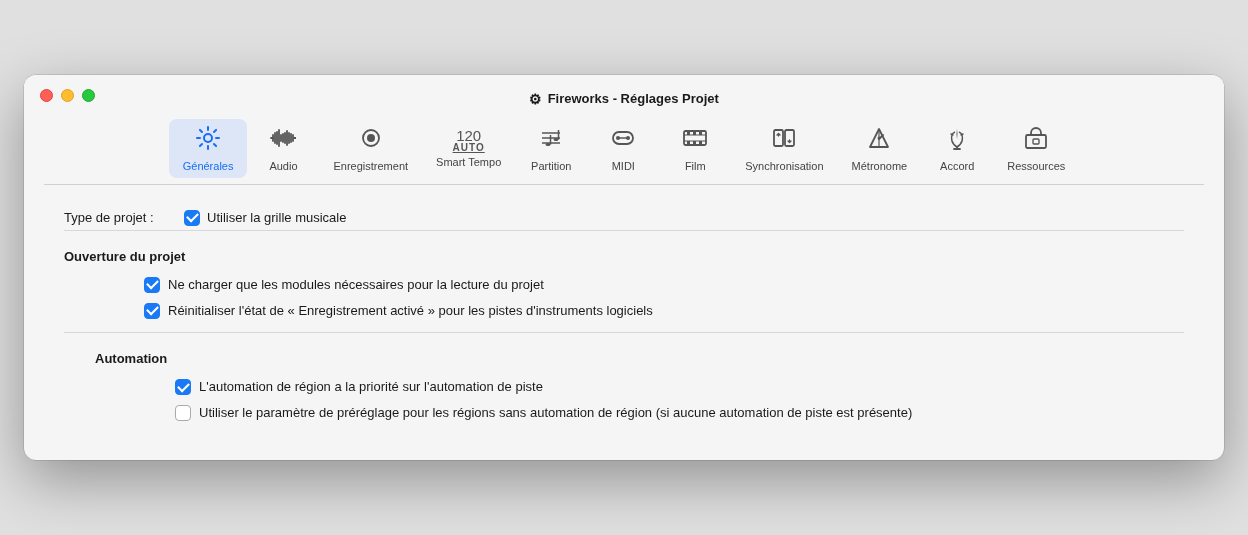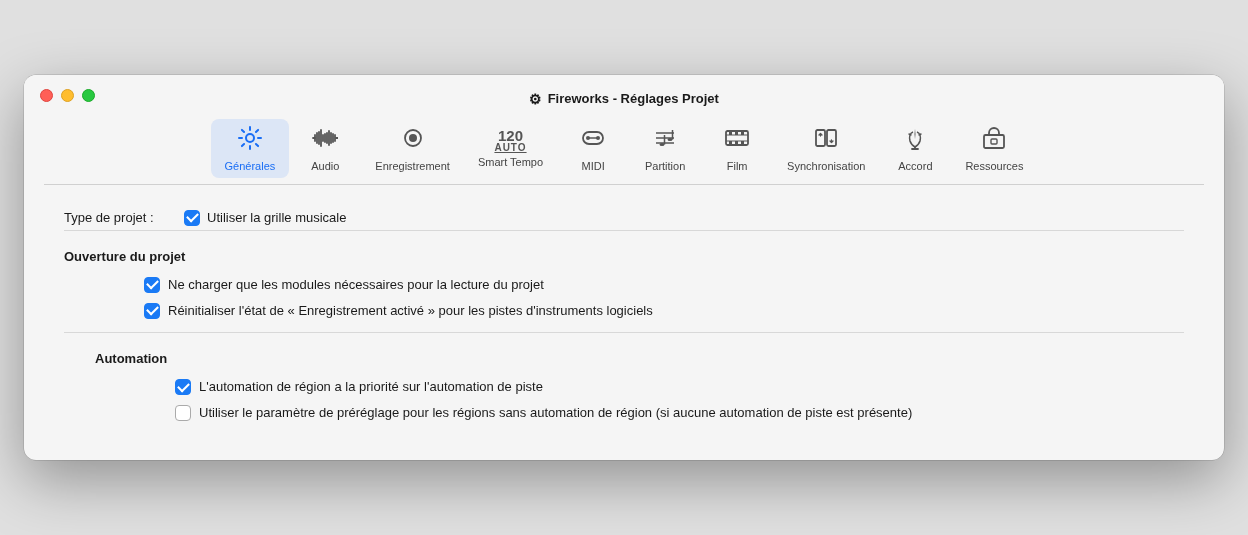--- a/index.html
+++ b/index.html
@@ -280,49 +280,49 @@
         <svg class="tb-svg" viewBox="0 0 26 26" fill="none" xmlns="http://www.w3.org/2000/svg">
           <circle cx="13" cy="13" r="8" stroke="#555" stroke-width="1.8"></circle>
           <circle cx="13" cy="13" r="4" fill="#555"></circle>
         </svg>
       </span>
       <span class="tb-label">Enregistrement</span>
     </div>
 
     <div class="toolbar-item tb-smart-tempo">
       <span class="tb-icon" style="display:flex;flex-direction:column;align-items:center;line-height:1;color:#555;font-size:13px;font-weight:700;">
-        <span style="font-size:15px;font-weight:700;">120</span>
+        <span style="font-size:15px;font-weight:400;">120</span>
         <span style="font-size:10px;font-weight:600;letter-spacing:1px;text-decoration:underline;">AUTO</span>
       </span>
       <span class="tb-label">Smart Tempo</span>
-    </div>
-
-    <div class="toolbar-item">
-      <span class="tb-icon">
-        <svg class="tb-svg" viewBox="0 0 26 26" fill="none" xmlns="http://www.w3.org/2000/svg">
-          <rect x="3" y="7" width="20" height="12" rx="6" stroke="#555" stroke-width="1.8"></rect>
-          <circle cx="8" cy="13" r="2" fill="#555"></circle>
-          <circle cx="18" cy="13" r="2" fill="#555"></circle>
-          <line x1="8" y1="13" x2="18" y2="13" stroke="#555" stroke-width="1.5"></line>
-        </svg>
-      </span>
-      <span class="tb-label">MIDI</span>
     </div>
 
     <div class="toolbar-item">
       <span class="tb-icon">
         <svg class="tb-svg" viewBox="0 0 26 26" fill="none" xmlns="http://www.w3.org/2000/svg">
           <path d="M4 8h18M4 13h18M4 18h18" stroke="#555" stroke-width="1.5"></path>
           <ellipse cx="10" cy="19.5" rx="2.5" ry="1.5" fill="#555"></ellipse>
           <line x1="12.5" y1="19.5" x2="12.5" y2="10" stroke="#555" stroke-width="1.5"></line>
           <ellipse cx="18" cy="14.5" rx="2.5" ry="1.5" fill="#555"></ellipse>
           <line x1="20.5" y1="14.5" x2="20.5" y2="5" stroke="#555" stroke-width="1.5"></line>
         </svg>
       </span>
       <span class="tb-label">Partition</span>
+    </div>
+
+    <div class="toolbar-item">
+      <span class="tb-icon">
+        <svg class="tb-svg" viewBox="0 0 26 26" fill="none" xmlns="http://www.w3.org/2000/svg">
+          <rect x="3" y="7" width="20" height="12" rx="6" stroke="#555" stroke-width="1.8"></rect>
+          <circle cx="8" cy="13" r="2" fill="#555"></circle>
+          <circle cx="18" cy="13" r="2" fill="#555"></circle>
+          <line x1="8" y1="13" x2="18" y2="13" stroke="#555" stroke-width="1.5"></line>
+        </svg>
+      </span>
+      <span class="tb-label">MIDI</span>
     </div>
 
     <div class="toolbar-item">
       <span class="tb-icon">
         <svg class="tb-svg" viewBox="0 0 26 26" fill="none" xmlns="http://www.w3.org/2000/svg">
           <rect x="2" y="6" width="22" height="14" rx="1.5" stroke="#555" stroke-width="1.8"></rect>
           <line x1="2" y1="10" x2="24" y2="10" stroke="#555" stroke-width="1.2"></line>
           <line x1="2" y1="16" x2="24" y2="16" stroke="#555" stroke-width="1.2"></line>
           <rect x="5" y="6" width="3" height="4" fill="#555"></rect>
           <rect x="11" y="6" width="3" height="4" fill="#555"></rect>
@@ -340,20 +340,33 @@
         <svg class="tb-svg" viewBox="0 0 26 26" fill="none" xmlns="http://www.w3.org/2000/svg">
           <rect x="3" y="5" width="9" height="16" rx="1.5" stroke="#555" stroke-width="1.8"></rect>
           <rect x="14" y="5" width="9" height="16" rx="1.5" stroke="#555" stroke-width="1.8"></rect>
           <path d="M7.5 11V8.5M7.5 8.5L6 10M7.5 8.5L9 10" stroke="#555" stroke-width="1.3" stroke-linecap="round" stroke-linejoin="round"></path>
           <path d="M18.5 15v2.5M18.5 17.5L17 16M18.5 17.5L20 16" stroke="#555" stroke-width="1.3" stroke-linecap="round" stroke-linejoin="round"></path>
         </svg>
       </span>
       <span class="tb-label">Synchronisation</span>
     </div>
 
+    <div class="toolbar-item">
+      <span class="tb-icon">
+        <svg class="tb-svg" viewBox="0 0 26 26" fill="none" xmlns="http://www.w3.org/2000/svg">
+          <polygon points="13,4 22,22 4,22" stroke="#555" stroke-width="1.8" stroke-linejoin="round" fill="none"></polygon>
+          <line x1="13" y1="22" x2="13" y2="4" stroke="#555" stroke-width="1.2"></line>
+          <line x1="13" y1="14" x2="17" y2="10" stroke="#555" stroke-width="1.8" stroke-linecap="round"></line>
+          <circle cx="13" cy="13" r="1.5" fill="#555"></circle>
+          <line x1="8" y1="22" x2="10" y2="22" stroke="#555" stroke-width="1.5"></line>
+          <line x1="14" y1="22" x2="18" y2="22" stroke="#555" stroke-width="1.5"></line>
+        </svg>
+      </span>
+      <span class="tb-label">Métronome</span>
+    </div>
 
     <div class="toolbar-item">
       <span class="tb-icon">
         <svg class="tb-svg" viewBox="0 0 26 26" fill="none" xmlns="http://www.w3.org/2000/svg">
           <path d="M13 4 Q14 9 13 14 Q12 9 13 4Z" fill="#555"></path>
           <path d="M11 7 C8 8 7 12 8 16 C9 19 11 21 13 22 C15 21 17 19 18 16 C19 12 18 8 15 7" stroke="#555" stroke-width="1.6" fill="none"></path>
           <path d="M9 10 L7 9 M17 10 L19 9" stroke="#555" stroke-width="1.4" stroke-linecap="round"></path>
           <line x1="13" y1="22" x2="13" y2="24" stroke="#555" stroke-width="1.8"></line>
           <line x1="10" y1="24" x2="16" y2="24" stroke="#555" stroke-width="1.8" stroke-linecap="round"></line>
         </svg>

